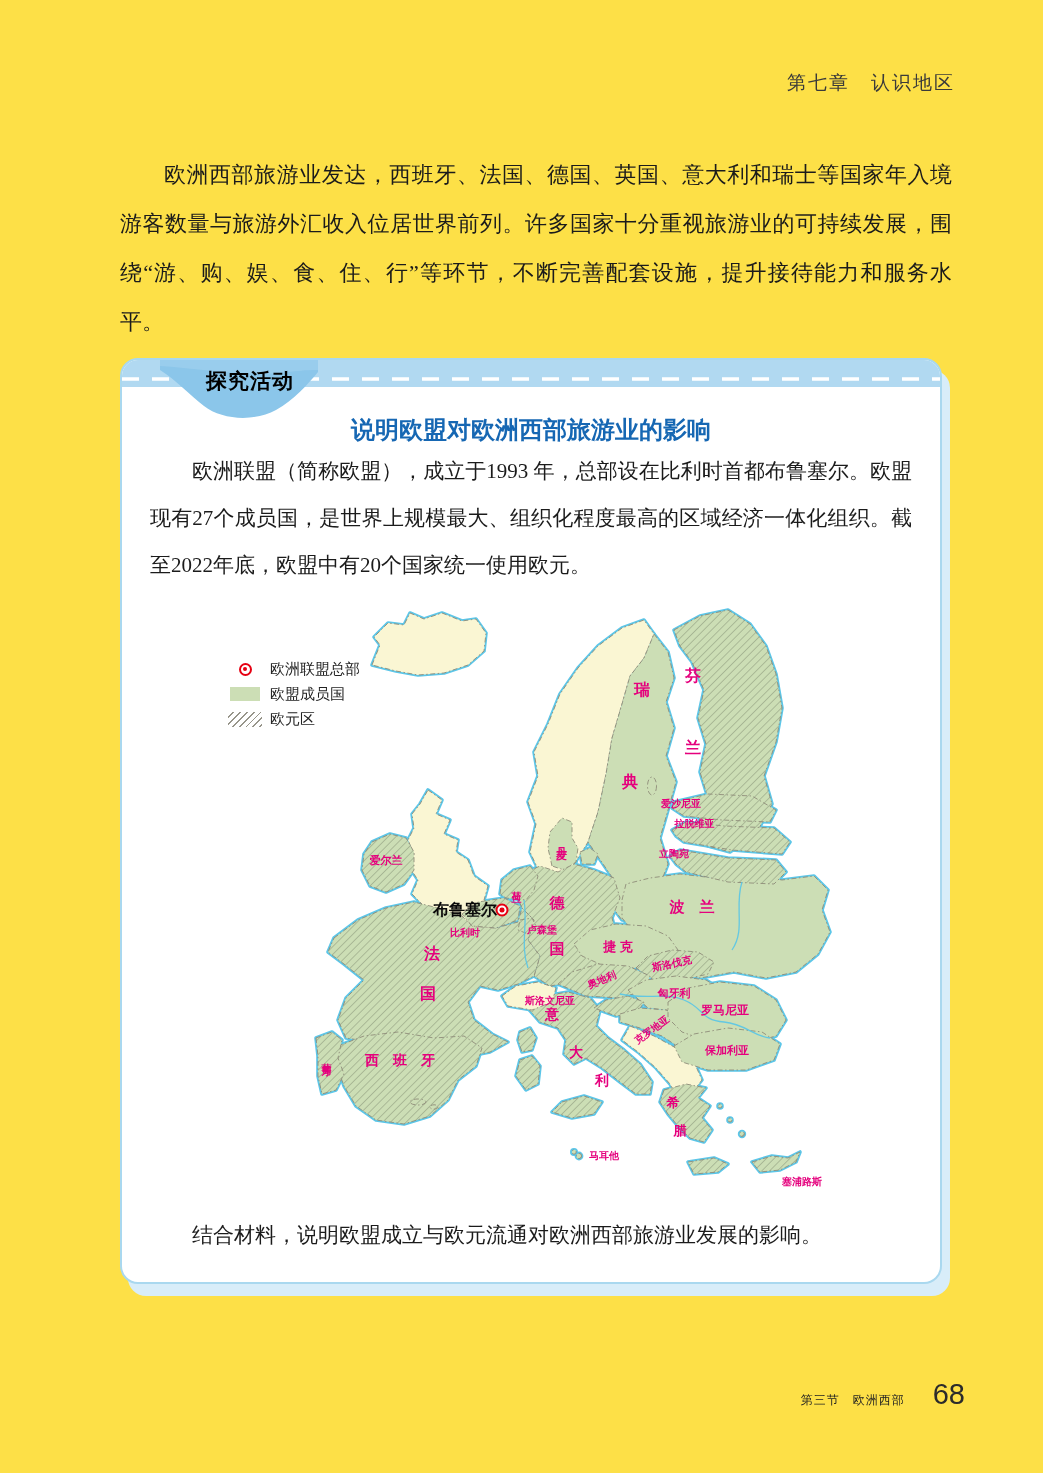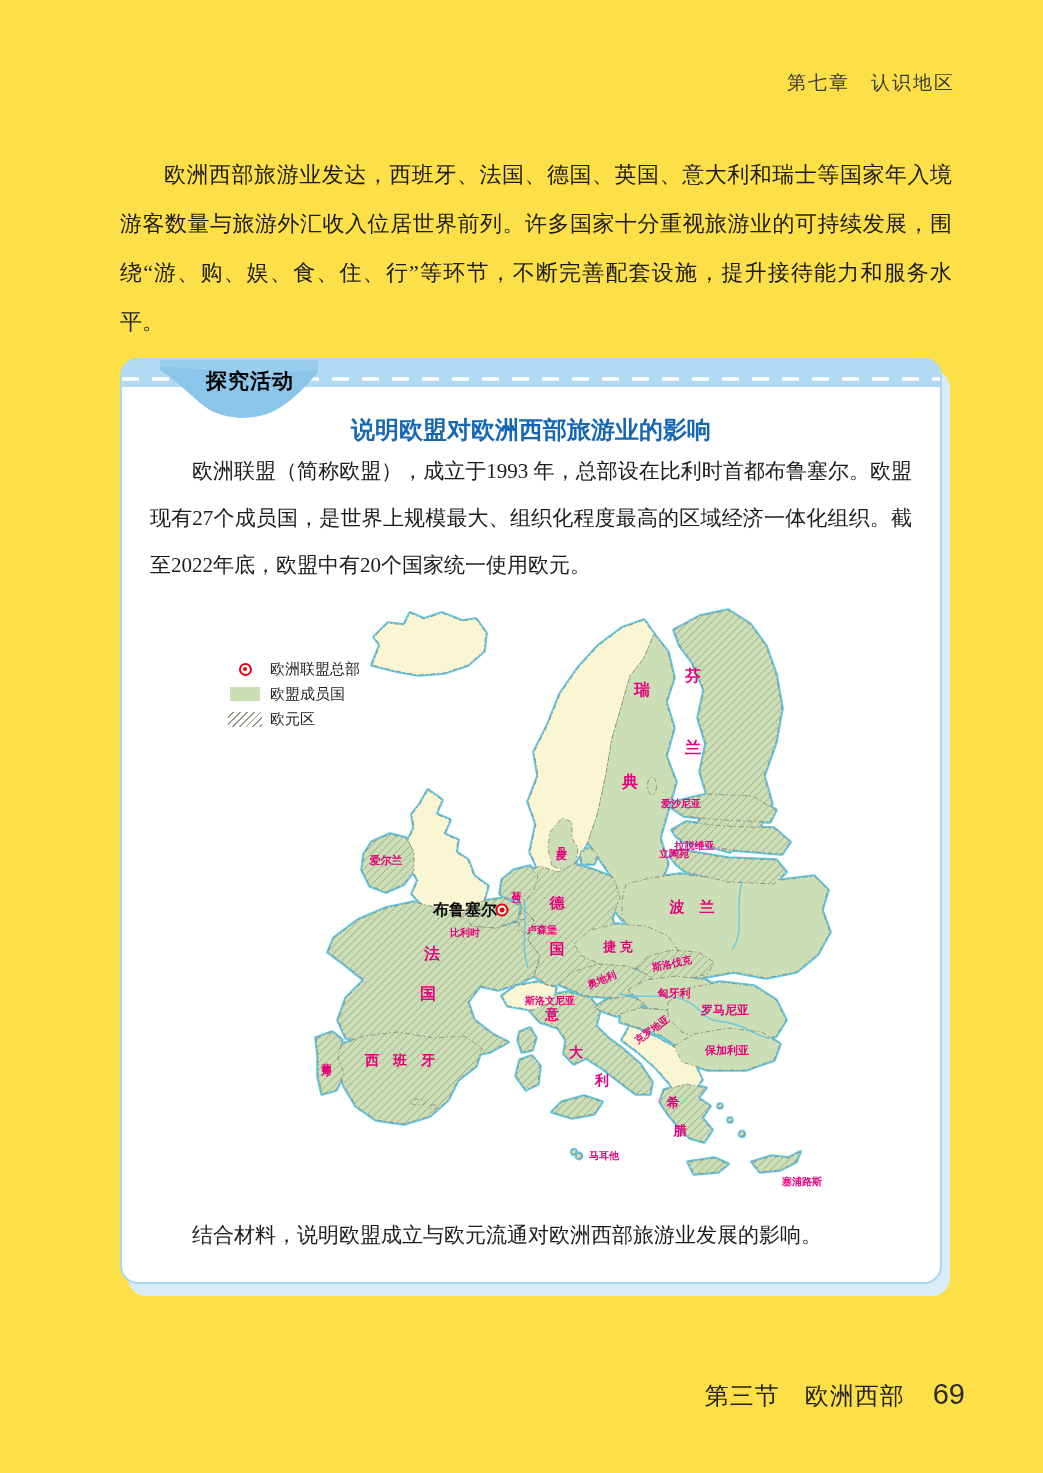--- a/index.html
+++ b/index.html
@@ -42,21 +42,21 @@
   
   .legend{position:absolute;left:6px;top:70px;font-family:"Liberation Sans","DejaVu Sans",sans-serif;}
   .lrow{display:flex;align-items:center;margin-bottom:7px;height:18px;}
   .lmark{width:34px;display:flex;justify-content:center;align-items:center;margin-right:8px;flex:none;}
   .ltext{font-size:15px;color:#222;}
   .sw-member{width:30px;height:14px;background:#ccdeb5;}
   .sw-euro{width:34px;height:15px;background:repeating-linear-gradient(135deg,#ffffff 0 3.5px,#97958a 3.5px 4.8px);}
   .sw-hq{position:relative;width:9px;height:9px;border:2.2px solid #e60012;border-radius:50%;background:#fff;}
   .sw-hq::after{content:'';position:absolute;left:2.2px;top:2.2px;width:4.6px;height:4.6px;background:#e60012;border-radius:50%;}
   .ftr{position:absolute;top:1378px;right:78px;display:flex;align-items:baseline;gap:28px;}
-  .ftr .sec{font-size:24px;color:#222;letter-spacing:1px;}
+  .ftr .sec{font-size:12px;color:#222;letter-spacing:1px;}
   .ftr .pg{font-family:"Liberation Sans","DejaVu Sans",sans-serif;font-size:29px;color:#2b2b2b;}
 </style>
 </head>
 <body>
 
 <div class="page">
 
   <div class="hdr">第七章　认识地区</div>
 
   <p class="intro">欧洲西部旅游业发达，西班牙、法国、德国、英国、意大利和瑞士等国家年入境游客数量与旅游外汇收入位居世界前列。许多国家十分重视旅游业的可持续发展，围绕“游、购、娱、食、住、行”等环节，不断完善配套设施，提升接待能力和服务水平。</p>
@@ -199,21 +199,21 @@
             <span class="ltext">欧元区</span>
           </div>
         </div>
       <div id="map-labels">
           <div class="mlab" style="left: 471px; top: 86px; font-size: 16px;">芬</div>
           <div class="mlab" style="left: 471px; top: 158px; font-size: 16px;">兰</div>
           <div class="mlab" style="left: 420px; top: 100px; font-size: 16px;">瑞</div>
           <div class="mlab" style="left: 408px; top: 192px; font-size: 16px;">典</div>
           <div class="mlab vert" style="left: 339px; top: 250px; font-size: 11px;">丹麦</div>
           <div class="mlab" style="left: 459px; top: 214px; font-size: 10px;">爱沙尼亚</div>
-          <div class="mlab" style="left: 459px; top: 256px; font-size: 10px; padding-left: 27px;">拉脱维亚</div>
+          <div class="mlab" style="left: 459px; top: 234px; font-size: 10px; padding-left: 27px;">拉脱维亚</div>
           <div class="mlab" style="left: 452px; top: 264px; font-size: 10px;">立陶宛</div>
           <div class="mlab" style="left: 164px; top: 270px; font-size: 11px;">爱尔兰</div>
           <div class="mlab vert" style="left: 294px; top: 295px; font-size: 10px;">荷兰</div>
           <div class="mlab" style="left: 470px; top: 316px; font-size: 15px;">波　兰</div>
           <div class="mlab" style="left: 335px; top: 312px; font-size: 15px;">德</div>
           <div class="mlab" style="left: 335px; top: 358px; font-size: 15px;">国</div>
           <div class="mlab" style="left: 243px; top: 343px; font-size: 10px;">比利时</div>
           <div class="mlab" style="left: 320px; top: 340px; font-size: 10px;">卢森堡</div>
           <div class="mlab" style="left: 210px; top: 364px; font-size: 16px;">法</div>
           <div class="mlab" style="left: 206px; top: 404px; font-size: 16px;">国</div>
@@ -238,15 +238,15 @@
 
       <div class="citylab" style="left:243px;top:320px;">布鲁塞尔</div>
       <div class="target" style="left:280px;top:320px;"></div>
     </div>
 
     <p class="bquest">结合材料，说明欧盟成立与欧元流通对欧洲西部旅游业发展的影响。</p>
   </div>
 
   <div class="ftr">
     <span class="sec">第三节　欧洲西部</span>
-    <span class="pg">69</span>
+    <span class="pg">68</span>
   </div>
 </div>
 
 </body></html>

